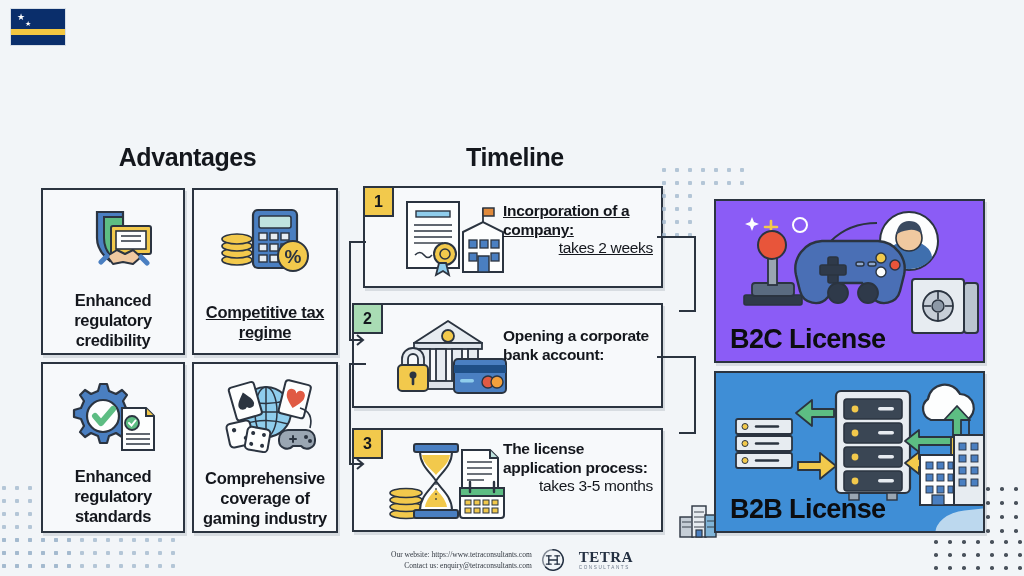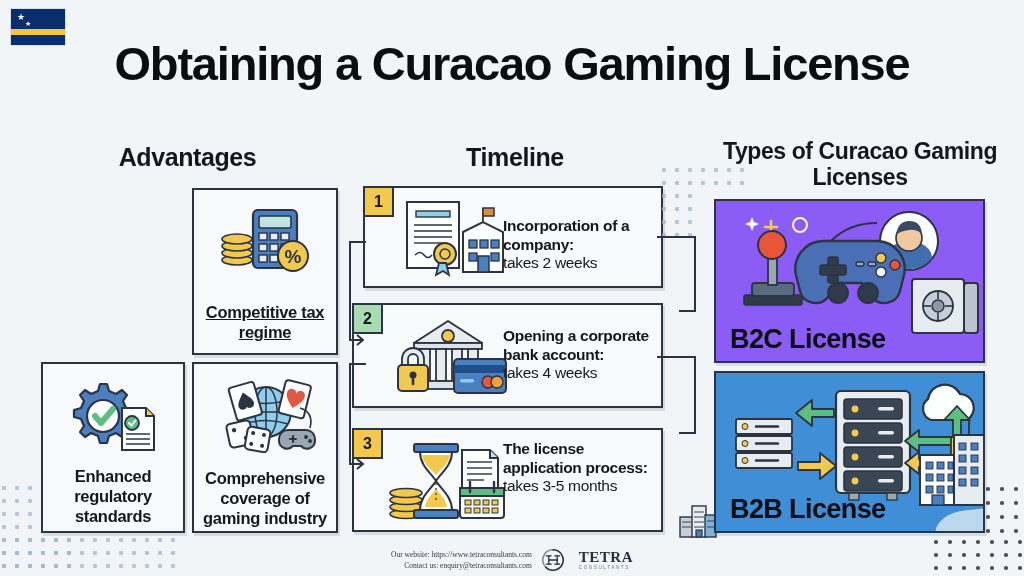--- a/index.html
+++ b/index.html
@@ -76,25 +76,25 @@
     position:absolute;left:-2px;top:-2px;width:27px;height:27px;
     border:2px solid #2b3440;display:flex;align-items:center;
     justify-content:center;font-weight:bold;font-size:16px;color:#14171d;
   }
   .step .art{position:absolute;left:28px;top:10px;}
   #step-2 .art,#step-3 .art{left:34px;top:8px;}
   .step .txt{
     position:absolute;right:8px;top:12px;width:150px;
     font-size:15.5px;line-height:1.2;color:#14171d;letter-spacing:-.3px;
   }
-  #step-1 .txt{top:29px;}
+  #step-1 .txt{top:14px;text-decoration:underline;}
   #step-2 .txt{top:22px;}
   #step-3 .txt{top:10px;}
   .step .txt b{font-weight:bold;display:block;}
-  .step .txt .sub{font-weight:normal;display:block;}
+  .step .txt .sub{font-weight:normal;display:block;text-align:right;}
   .conn{position:absolute;z-index:1;}
   .conn polyline{fill:none;stroke:#2b3440;stroke-width:2;}
 
   
   .panel{
     position:absolute;border:2px solid #2b3440;overflow:hidden;
     box-shadow:2px 3px 0 rgba(40,52,66,.13);
   }
   #panel-b2c{left:714px;top:199px;width:267px;height:160px;background:#5dbd83;}
   #panel-b2b{left:714px;top:371px;width:267px;height:158px;background:#3f8ed6;}
@@ -208,24 +208,38 @@
       <span style="left: 14px; top: 42px;"></span>
       <span style="left: 28px; top: 42px;"></span>
     </div>
 
   <div class="flag">
     <div class="stripe"></div>
     <div class="star s1">★</div>
     <div class="star s2">★</div>
   </div>
 
-  <div class="title">Obtaining a Curacao Gaming License</div>
 
   <div class="col-head" id="adv-head">Advantages</div>
 
+  <div class="card" id="card-1">
+    <div class="art">
+      <svg width="92" height="76" viewBox="0 0 92 76">
+        <path d="M30 8 L56 8 L56 34 C56 48 44 56 43 57 C42 56 30 48 30 34 Z" fill="#4a7fc1" stroke="#2b3440" stroke-width="2.2"></path>
+        <path d="M37 13 L56 13 L56 34 C56 46 46 52 45 53 C44 52 37 46 37 34 Z" fill="#5dbd83" stroke="#2b3440" stroke-width="2"></path>
+        <rect x="44" y="22" width="40" height="28" rx="2" fill="#f2c94c" stroke="#2b3440" stroke-width="2"></rect>
+        <rect x="49" y="27" width="30" height="18" fill="#fdfefe" stroke="#2b3440" stroke-width="1.6"></rect>
+        <line x1="54" y1="32" x2="74" y2="32" stroke="#2b3440" stroke-width="1.5"></line>
+        <line x1="54" y1="37" x2="74" y2="37" stroke="#2b3440" stroke-width="1.5"></line>
+        <path d="M40 52 L50 46 L58 50 L66 46 L74 53 L66 60 L56 58 L46 60 Z" fill="#f0c9a0" stroke="#2b3440" stroke-width="2" stroke-linejoin="round"></path>
+        <path d="M40 52 L34 58 M74 53 L80 59" stroke="#4a7fc1" stroke-width="5" stroke-linecap="round"></path>
+      </svg>
+    </div>
+    <div class="lbl">Enhanced regulatory credibility</div>
+  </div>
 
   <div class="card" id="card-2">
     <div class="art">
       <svg width="96" height="76" viewBox="0 0 96 76">
         <rect x="36" y="6" width="44" height="58" rx="5" fill="#4a7fc1" stroke="#2b3440" stroke-width="2.2"></rect>
         <rect x="42" y="12" width="32" height="12" rx="2" fill="#bfe3df" stroke="#2b3440" stroke-width="1.6"></rect>
         <g fill="#e7edf2" stroke="#2b3440" stroke-width="1.4">
           <rect x="42" y="29" width="8" height="7"></rect>
             <rect x="53" y="29" width="8" height="7"></rect>
             <rect x="64" y="29" width="8" height="7"></rect>
@@ -389,21 +403,20 @@
         <path d="M25 64 v7" stroke="#2b3440" stroke-width="2.6" stroke-linecap="round"></path>
         <rect x="66" y="46" width="52" height="34" rx="4" fill="#4a7fc1" stroke="#2b3440" stroke-width="2"></rect>
         <rect x="66" y="52" width="52" height="8" fill="#1f4f86"></rect>
         <rect x="72" y="66" width="14" height="3.4" rx="1.7" fill="#8fcdec"></rect>
         <circle cx="100" cy="69" r="6" fill="#e05a43" stroke="#2b3440" stroke-width="1.4"></circle>
         <circle cx="109" cy="69" r="6" fill="#f2a03c" stroke="#2b3440" stroke-width="1.4"></circle>
       </svg>
     </div>
     <div class="txt">
       <b>Opening a corporate bank account:</b>
-      <span class="sub">takes 4 weeks</span>
     </div>
   </div>
 
   <div class="step" id="step-3">
     <div class="badge" style="background: rgb(242, 201, 76);">
       <span>3</span>
     </div>
     <div class="art">
       <svg width="122" height="84" viewBox="0 0 122 84">
         <g fill="#f2c94c" stroke="#2b3440" stroke-width="1.6">
@@ -459,21 +472,20 @@
       <line x1="18" y1="19" x2="28" y2="19"></line>
         <line x1="18" y1="24" x2="28" y2="24"></line>
       <line x1="6" y1="19" x2="15" y2="19"></line>
         <line x1="6" y1="24" x2="15" y2="24"></line>
       <line x1="31" y1="18" x2="38" y2="18"></line>
         <line x1="31" y1="24" x2="38" y2="24"></line>
     </g>
     <rect x="20" y="27" width="6" height="7" fill="#4a7fc1" stroke="#2b3440" stroke-width="1.2"></rect>
   </svg>
 
-  <div class="col-head" id="types-head">Types of Curacao Gaming Licenses</div>
 
   <div class="panel" id="panel-b2c" style="background: #8b5cf6;">
     <svg width="267" height="130" viewBox="0 0 267 130" style="position:absolute;left:0;top:4px;">
       <path d="M115 36 q18 -18 46 -18" fill="none" stroke="#2b3440" stroke-width="2"></path>
       <circle cx="193" cy="36" r="29" fill="#fdfefe" stroke="#2b3440" stroke-width="2"></circle>
       <path d="M170 53 a23 17 0 0 1 46 0 a29 29 0 0 1 -46 0z" fill="#3f6fae"></path>
       <circle cx="193" cy="33" r="13" fill="#f0c9a0" stroke="#2b3440" stroke-width="1.6"></circle>
       <path d="M180 30 q2 -14 13 -14 q12 0 13 13 q-6 -5 -13 -4 q-9 1 -13 5z" fill="#3a4a60"></path>
       <g stroke="#f2c94c" stroke-width="2.6" stroke-linecap="round">
         <line x1="49" y1="22" x2="61" y2="22"></line>

